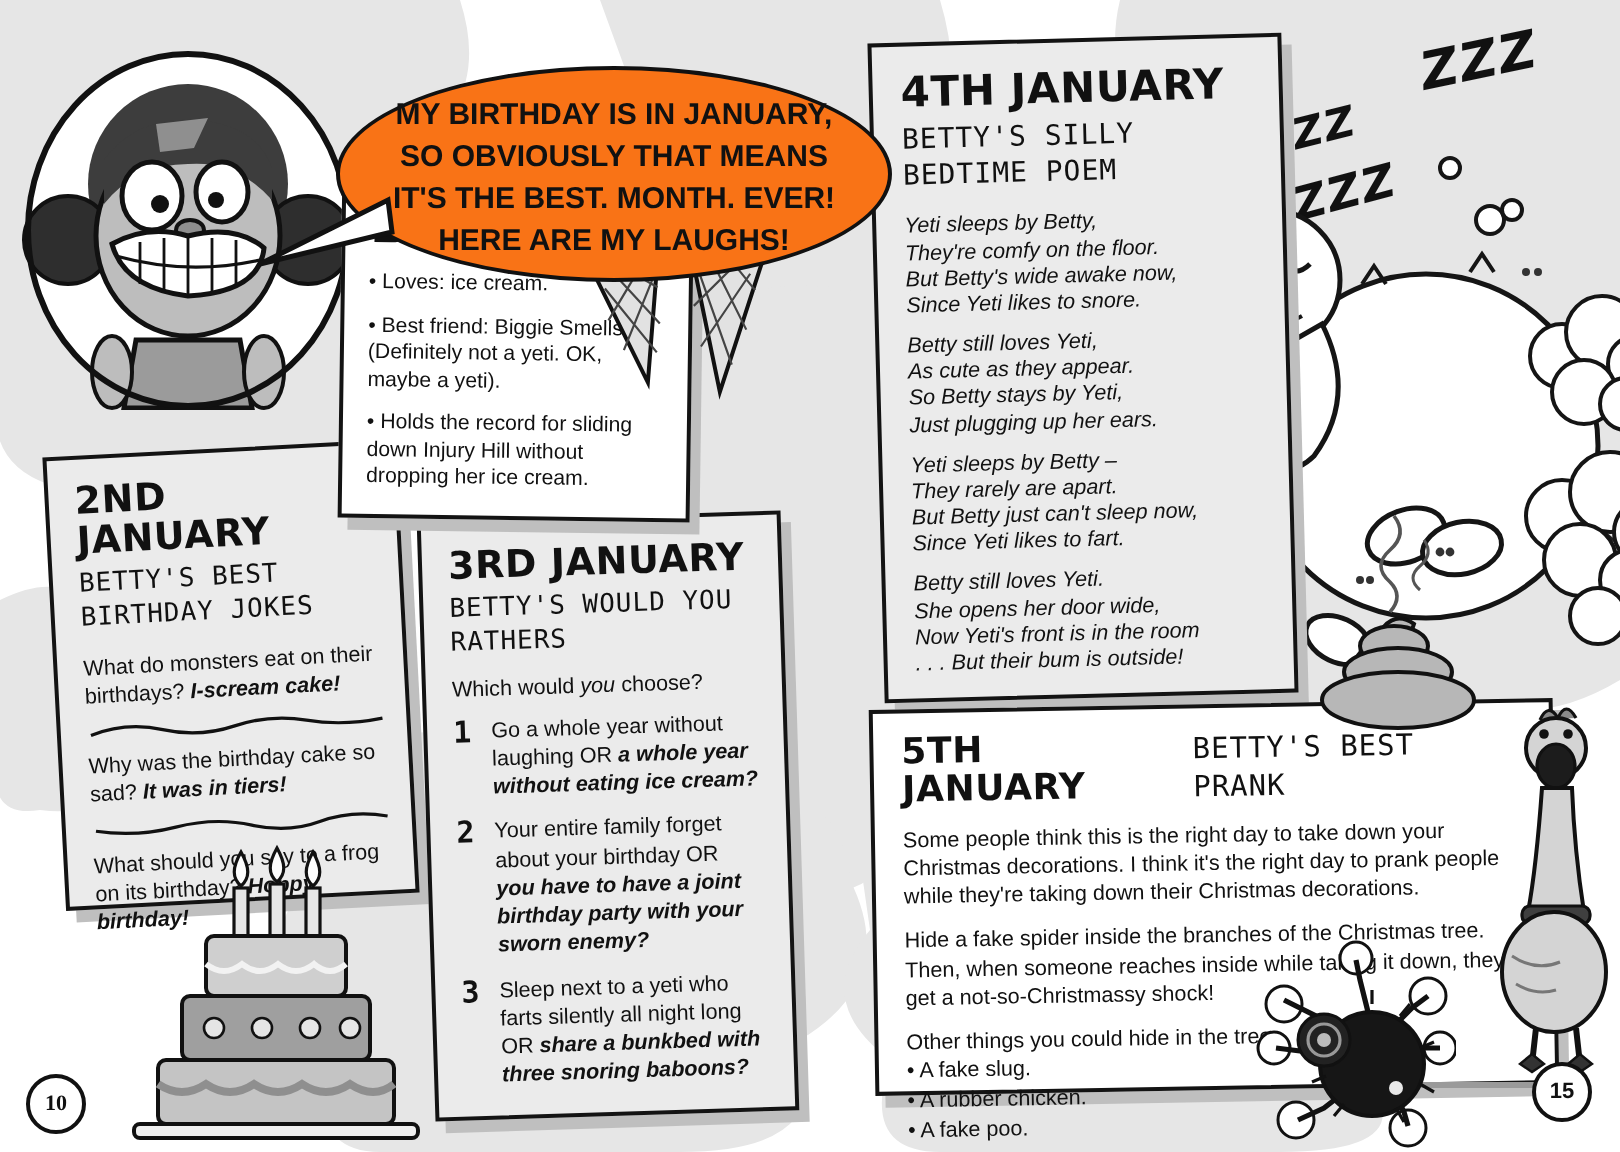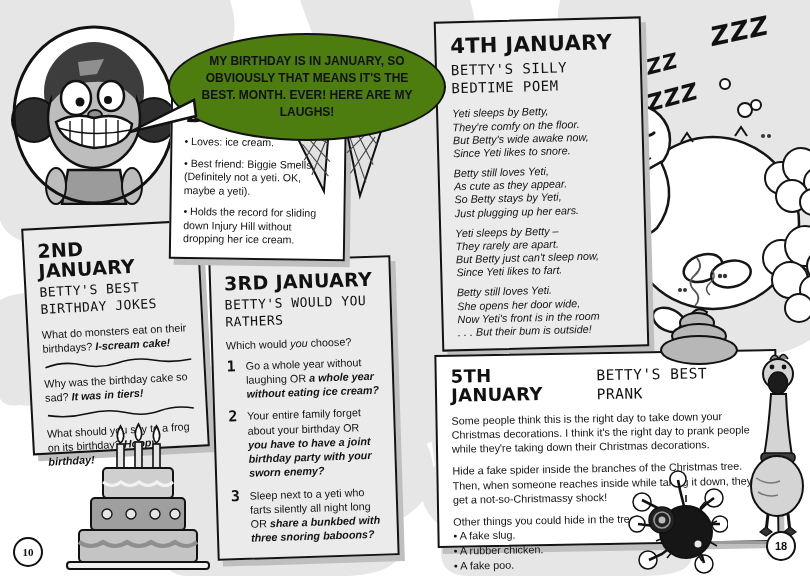--- a/index.html
+++ b/index.html
@@ -13,24 +13,24 @@
   .card.gray{background:#ebebeb;}
   .card.white{background:#ffffff;}
   .date-h{font-family:"DejaVu Sans","Liberation Sans",sans-serif;font-weight:900;
           font-size:19px;letter-spacing:.3px;line-height:1.05;margin:0;}
   .hand{font-family:"DejaVu Sans Mono",monospace;font-weight:500;font-size:13px;
         letter-spacing:.5px;line-height:1.3;}
   .body-txt{font-size:10.8px;line-height:1.32;}
   .ans{font-weight:bold;font-style:italic;}
 
   
-  .bubble{position:absolute;left:168px;top:33px;width:278px;height:108px;background:#4d7c0f;
-          border:2.5px solid #111;border-radius:50%;display:flex;align-items:center;justify-content:center;
+  .bubble{position:absolute;left:168px;top:33px;width:278px;height:108px;background:#f97316;
+          border:2.5px solid #111;border-radius:50%;display:flex;align-items:flex-start;justify-content:center;
           text-align:center;box-sizing:border-box;padding:12px 26px;z-index:6;
-          font-size:12px;font-weight:bold;line-height:1.4;}
+          font-size:15px;font-weight:bold;line-height:1.4;}
   .bubble-tail{position:absolute;left:128px;top:96px;z-index:7;}
 
   
   .betty-card{left:170px;top:86px;width:176px;height:174px;transform:rotate(.8deg);
               padding:10px 12px;z-index:3;}
   .betty-title{font-family:"DejaVu Sans","Liberation Sans",sans-serif;font-weight:900;
                font-size:27px;margin:0 0 7px 0;letter-spacing:.5px;}
   .betty-card ul{list-style:none;margin:0;padding:0;width:142px;}
   .betty-card li{font-size:10.6px;line-height:1.28;margin-bottom:8px;}
   .betty-card li::before{content:"• ";}
@@ -358,16 +358,16 @@
     <g stroke="#111" stroke-width="1.6">
       <path d="M58 34 l0 -7 M72 40 l5 -6 M82 56 l7 -3 M82 74 l7 4 M70 86 l4 7 M44 84 l-5 6 M35 70 l-7 3 M38 46 l-5 -5"></path>
     </g>
     <circle cx="34" cy="52" r="13" fill="#222" stroke="#111" stroke-width="1.5"></circle>
     <circle cx="34" cy="52" r="8" fill="none" stroke="#999" stroke-width="1.6"></circle>
     <circle cx="34" cy="52" r="3.5" fill="#bbb"></circle>
     <circle cx="70" cy="76" r="3.5" fill="#e8e8e8"></circle>
   </svg>
 
   <div class="pagenum pn-right">
-      <span>18</span>
+      <span>15</span>
     </div>
 
 </div>
 
 </body></html>

